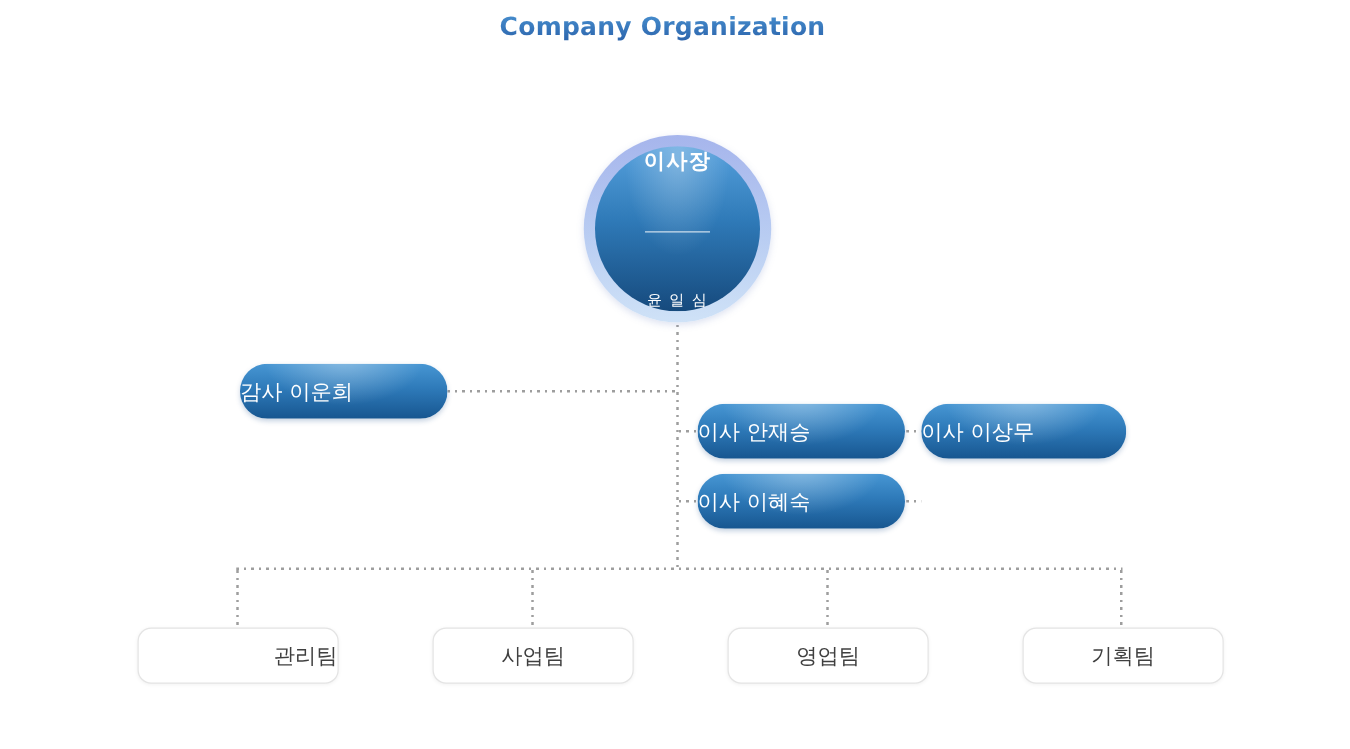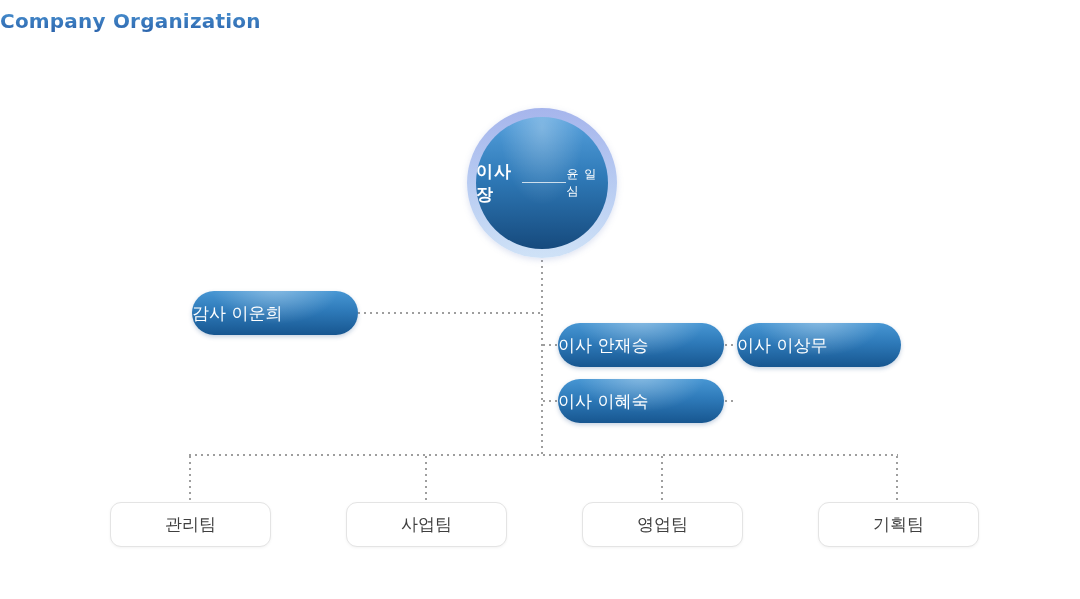--- a/index.html
+++ b/index.html
@@ -12,20 +12,21 @@
     height: 599px;
     background: #ffffff;
     overflow: hidden;
   }
 
   .title {
     position: absolute;
     top: 9px;
     left: 0;
     width: 1060px;
+    text-align: center;
     font-size: 20px;
     font-weight: bold;
     color: #3273bd;
     background: linear-gradient(180deg, #4a93d2 0%, #2b63ab 100%);
     -webkit-background-clip: text;
     background-clip: text;
     -webkit-text-fill-color: transparent;
     letter-spacing: 0.2px;
   }
 
@@ -55,23 +56,23 @@
     justify-content: center;
     box-shadow: 0 2px 6px rgba(120,140,200,0.25);
   }
   .circle-inner {
     width: 132px;
     height: 132px;
     border-radius: 50%;
     background: radial-gradient(ellipse at 50% 8%, rgba(255,255,255,0.28) 0%, rgba(255,255,255,0) 45%),
                 linear-gradient(180deg, #55a0dc 0%, #2f7ab8 45%, #164a7d 100%);
     display: flex;
-    flex-direction: row;
+    flex-direction: column;
     align-items: center;
-    justify-content: flex-start;
+    justify-content: space-between;
     color: #ffffff;
   }
   .circle-role { font-size: 17px; font-weight: bold; letter-spacing: 1px; }
   .circle-divider {
     width: 52px;
     height: 1px;
     background: rgba(255,255,255,0.75);
     margin: 10px 0 11px 0;
   }
   .circle-name { font-size: 12px; letter-spacing: 1px; }
@@ -142,21 +143,21 @@
   <div class="pill" style="left:558px; top:323px; width:166px;">
     <span>이사 안재승</span>
   </div>
   <div class="pill" style="left:737px; top:323px; width:164px;">
     <span>이사 이상무</span>
   </div>
   <div class="pill" style="left:558px; top:379px; width:166px;">
     <span>이사 이혜숙</span>
   </div>
 
-  <div class="team-box" style="left:110px;">
+  <div class="team-box" style="left:110px;justify-content:flex-end;">
     <span>관리팀</span>
   </div>
   <div class="team-box" style="left:346px;">
     <span>사업팀</span>
   </div>
   <div class="team-box" style="left:582px;">
     <span>영업팀</span>
   </div>
   <div class="team-box" style="left:818px;">
     <span>기획팀</span>

